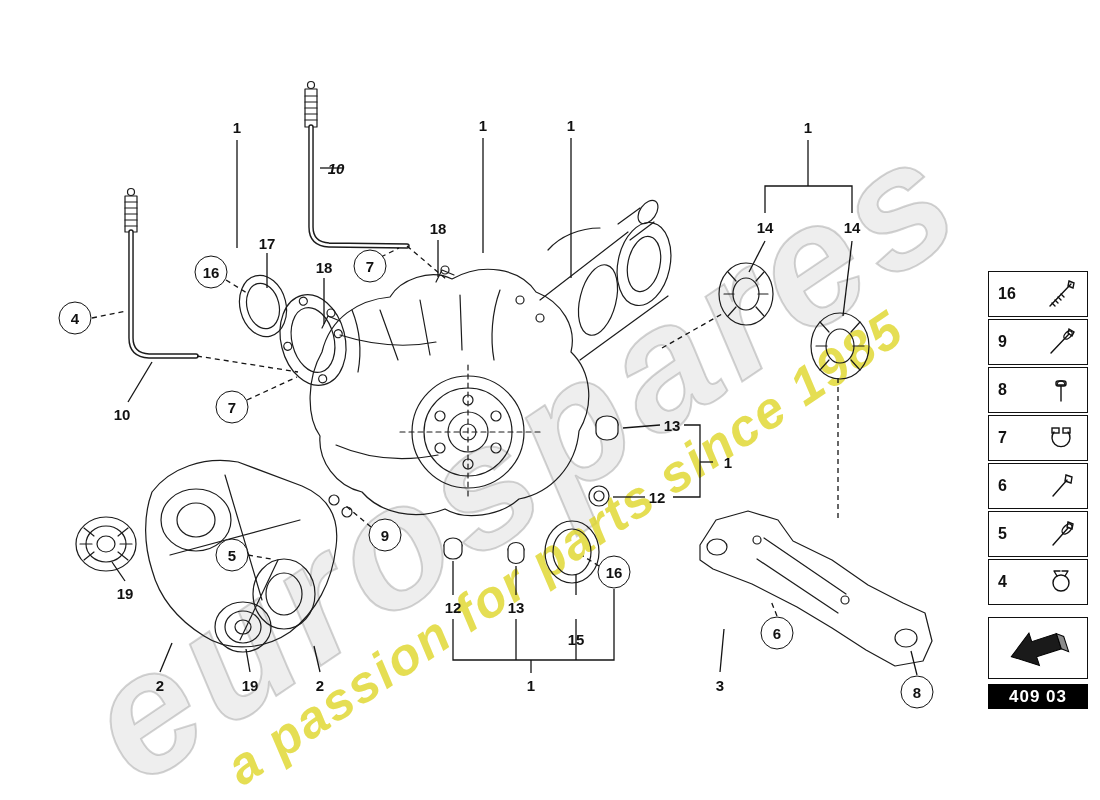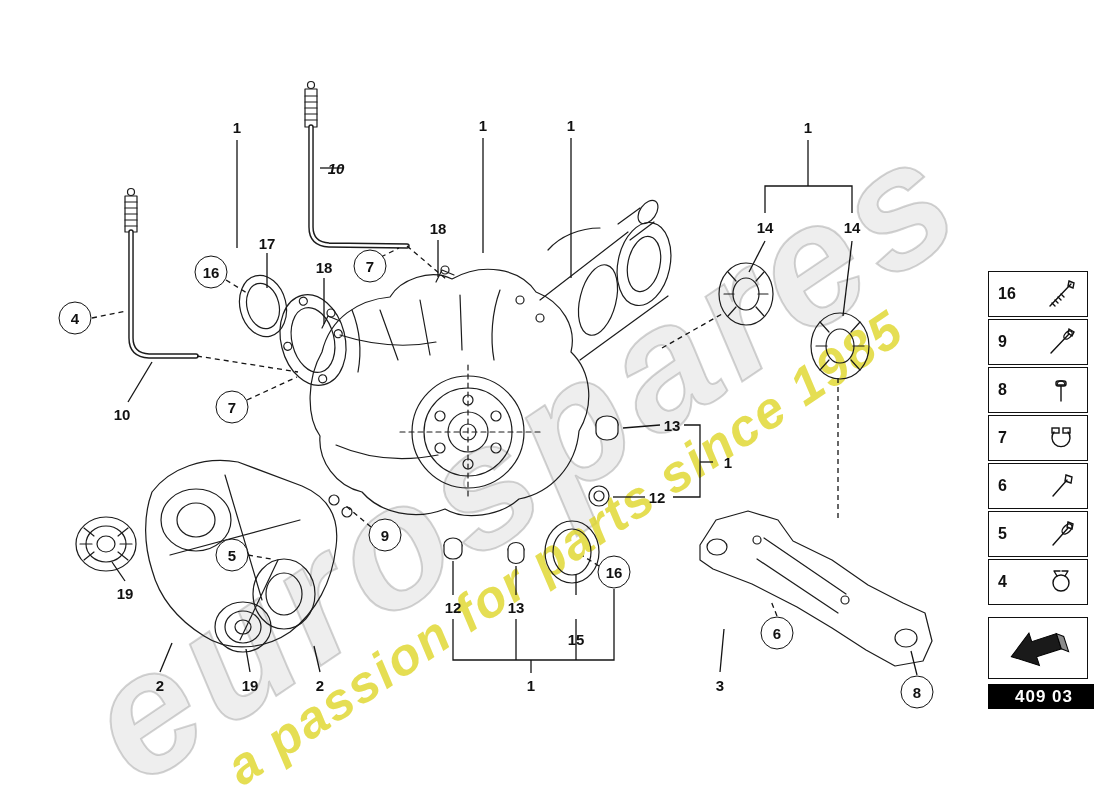--- a/index.html
+++ b/index.html
@@ -27,21 +27,21 @@
   
   .legend{position:absolute;left:988px;top:271px;width:100px;z-index:5;}
   .legend-row{box-sizing:border-box;height:46px;margin-bottom:2px;border:1.6px solid #111;background:#fff;
     display:flex;align-items:center;justify-content:space-between;padding:0 9px;cursor:pointer;}
   .legend-num{font-size:16px;font-weight:bold;color:#111;}
   .legend-icon{width:34px;height:34px;}
   .legend-icon *{stroke:#111;fill:none;stroke-width:1.4;stroke-linecap:round;}
   .direction-box{position:absolute;left:988px;top:617px;width:100px;height:62px;box-sizing:border-box;
     border:1.6px solid #111;background:#fff;display:flex;align-items:center;justify-content:center;z-index:5;}
   .part-code{position:absolute;left:988px;top:684px;width:100px;height:25px;background:#000;color:#fff;
-    display:flex;align-items:center;justify-content:center;font-size:17px;font-weight:bold;z-index:5;letter-spacing:1px;padding-left:6px;}
+    display:flex;align-items:center;justify-content:center;font-size:17px;font-weight:bold;z-index:5;letter-spacing:1px;}
 </style>
 </head>
 <body>
 
 <div id="stage">
 
   <div class="wm-brand">eurospares</div>
   <div class="wm-tag">a passion for parts since 1985</div>
 
   <svg id="diagram" viewBox="0 0 1100 800">

